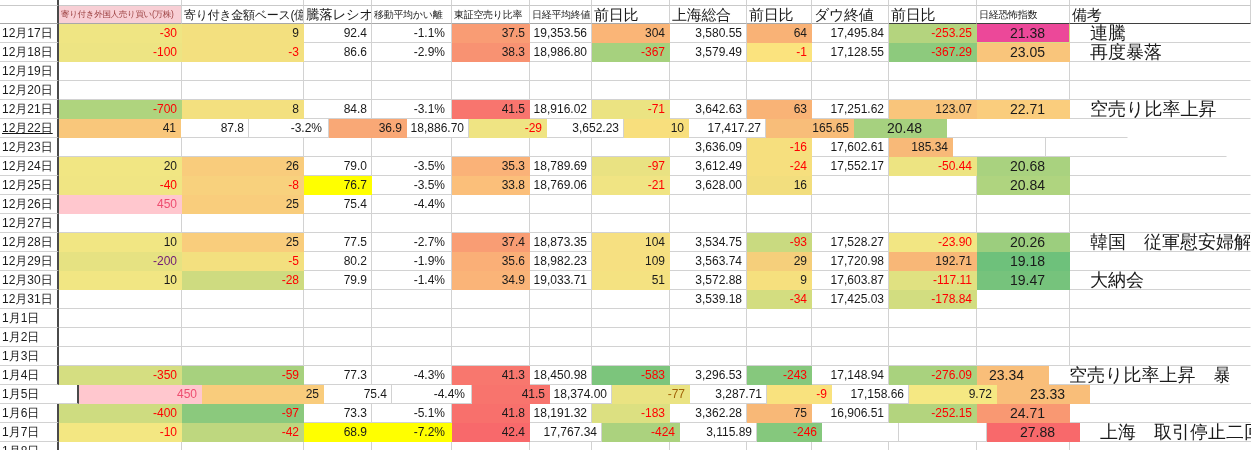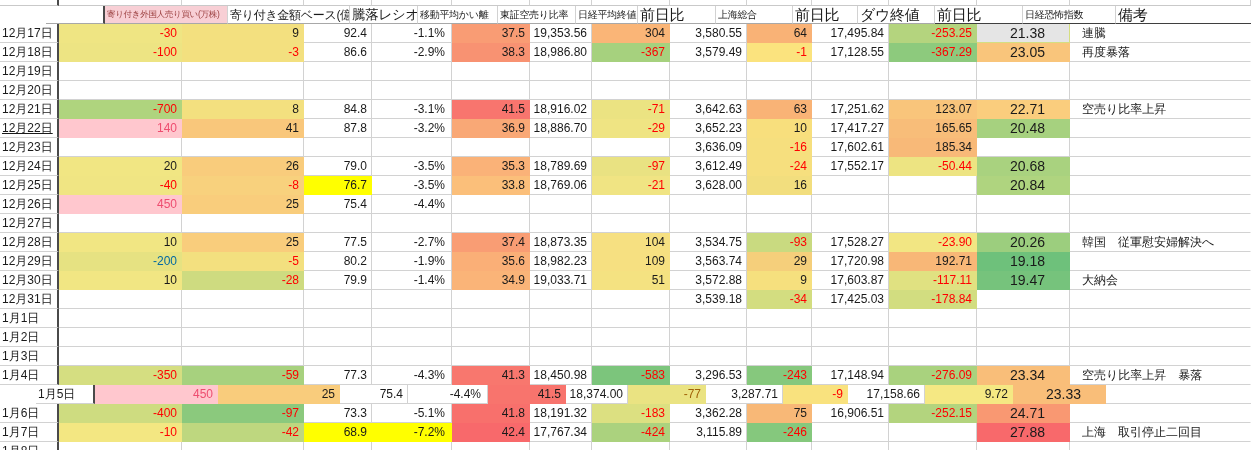--- a/index.html
+++ b/index.html
@@ -7,21 +7,21 @@
     position:relative;
     width:1251px;height:450px;
     overflow:hidden;
     background:#ffffff;
     font-family:"Liberation Sans","DejaVu Sans",sans-serif;
     color:#1a1a1a;
     cursor:cell;
   }
   .row{display:flex;height:19px;}
   .row.sliver{height:6px;}
-  .row.header{height:18px;padding-left:46px;}
+  .row.header{height:18px;}
   .cell{
     box-sizing:border-box;
     height:100%;
     flex:0 0 auto;
     border-right:1px solid #D2D2D2;
     border-bottom:1px solid #D2D2D2;
     overflow:hidden;
     white-space:nowrap;
     display:flex;
     align-items:center;
@@ -29,21 +29,21 @@
     line-height:1;
   }
   .cell.datecol{
     border-right:2px solid #4a4a4a;
     padding-left:2px;
     justify-content:flex-start;
   }
   .cell.num{justify-content:flex-end;padding-right:4px;}
   .cell.pct{justify-content:flex-end;padding-right:6px;}
   .cell.vix{justify-content:flex-end;padding-right:24px;font-size:14px;}
-  .cell.note{justify-content:flex-start;padding-left:12px;font-size:12px;border-right-color:transparent;}
+  .cell.note{justify-content:flex-start;padding-left:20px;font-size:18px;border-right-color:transparent;}
   .row.header .cell{border-bottom:1px solid #A8A8A8;}
   .row.header .cell.darkline{border-bottom:1px solid #3f3f3f;}
   .row.header .cell{padding-left:2px;justify-content:flex-start;letter-spacing:-0.3px;}
   .row.sliver .cell{border-bottom:1px solid #C9C9C9;}
 </style>
 </head>
 <body>
 
 <div class="sheet">
   <div class="row sliver">
@@ -64,42 +64,42 @@
     </div>
   <div class="row header">
       <div class="cell datecol" style="width: 59px; font-size: 12px;"></div>
       <div class="cell" style="width: 123px; font-size: 8.5px; background: rgb(248, 207, 213); color: rgb(156, 65, 65);">寄り付き外国人売り買い(万株)</div>
       <div class="cell" style="width: 122px; font-size: 12px;">寄り付き金額ベース(億)</div>
       <div class="cell" style="width: 68px; font-size: 13.5px;">騰落レシオ</div>
       <div class="cell" style="width: 80px; font-size: 10px;">移動平均かい離</div>
       <div class="cell" style="width: 78px; font-size: 10px;">東証空売り比率</div>
       <div class="cell" style="width: 62px; font-size: 10px;">日経平均終値</div>
       <div class="cell" style="width: 78px; font-size: 15px;">前日比</div>
-      <div class="cell" style="width: 77px; font-size: 10px;">上海総合</div>
+      <div class="cell" style="width: 77px; font-size: 15px;">上海総合</div>
       <div class="cell" style="width: 65px; font-size: 15px;">前日比</div>
       <div class="cell" style="width: 77px; font-size: 15px;">ダウ終値</div>
       <div class="cell darkline" style="width: 88px; font-size: 15px;">前日比</div>
       <div class="cell darkline" style="width: 93px; font-size: 10px;">日経恐怖指数</div>
       <div class="cell darkline" style="width: 181px; font-size: 15px;">備考</div>
     </div>
   <div>
       <div class="row">
         <div class="cell datecol" style="width: 59px;">12月17日</div>
         <div class="cell num" style="width: 123px; background: rgb(239, 229, 131); border-right-color: rgb(239, 229, 131); border-bottom-color: rgb(239, 229, 131); color: rgb(255, 0, 0);">-30</div>
         <div class="cell num" style="width: 122px; background: rgb(243, 224, 127); border-right-color: rgb(243, 224, 127); border-bottom-color: rgb(243, 224, 127);">9</div>
         <div class="cell num" style="width: 68px;">92.4</div>
         <div class="cell pct" style="width: 80px;">-1.1%</div>
         <div class="cell num" style="width: 78px; background: rgb(249, 156, 116); border-right-color: rgb(249, 156, 116); border-bottom-color: rgb(249, 156, 116);">37.5</div>
         <div class="cell num" style="width: 62px;">19,353.56</div>
         <div class="cell num" style="width: 78px; background: rgb(250, 181, 119); border-right-color: rgb(250, 181, 119); border-bottom-color: rgb(250, 181, 119);">304</div>
         <div class="cell num" style="width: 77px;">3,580.55</div>
         <div class="cell num" style="width: 65px; background: rgb(249, 178, 118); border-right-color: rgb(249, 178, 118); border-bottom-color: rgb(249, 178, 118);">64</div>
         <div class="cell num" style="width: 77px;">17,495.84</div>
         <div class="cell num" style="width: 88px; background: rgb(180, 212, 126); border-right-color: rgb(180, 212, 126); border-bottom-color: rgb(180, 212, 126); color: rgb(255, 0, 0); padding-left: 37px;">-253.25</div>
-        <div class="cell vix" style="width: 93px; background: #e5e5e5; border-right-color: rgb(213, 222, 129); border-bottom-color: rgb(213, 222, 129);">21.38</div>
+        <div class="cell vix" style="width: 93px; background: #ec4899; border-right-color: rgb(213, 222, 129); border-bottom-color: rgb(213, 222, 129);">21.38</div>
         <div class="cell note" style="width: 181px;">連騰</div>
       </div>
       <div class="row">
         <div class="cell datecol" style="width: 59px;">12月18日</div>
         <div class="cell num" style="width: 123px; background: rgb(237, 228, 131); border-right-color: rgb(237, 228, 131); border-bottom-color: rgb(237, 228, 131); color: rgb(255, 0, 0);">-100</div>
         <div class="cell num" style="width: 122px; background: rgb(243, 224, 127); border-right-color: rgb(243, 224, 127); border-bottom-color: rgb(243, 224, 127); color: rgb(255, 0, 0);">-3</div>
         <div class="cell num" style="width: 68px;">86.6</div>
         <div class="cell pct" style="width: 80px;">-2.9%</div>
         <div class="cell num" style="width: 78px; background: rgb(248, 146, 114); border-right-color: rgb(248, 146, 114); border-bottom-color: rgb(248, 146, 114);">38.3</div>
         <div class="cell num" style="width: 62px;">18,986.80</div>
@@ -154,21 +154,20 @@
         <div class="cell num" style="width: 78px; background: rgb(235, 227, 130); border-right-color: rgb(235, 227, 130); border-bottom-color: rgb(235, 227, 130); color: rgb(255, 0, 0);">-71</div>
         <div class="cell num" style="width: 77px;">3,642.63</div>
         <div class="cell num" style="width: 65px; background: rgb(249, 179, 118); border-right-color: rgb(249, 179, 118); border-bottom-color: rgb(249, 179, 118);">63</div>
         <div class="cell num" style="width: 77px;">17,251.62</div>
         <div class="cell num" style="width: 88px; background: rgb(249, 197, 123); border-right-color: rgb(249, 197, 123); border-bottom-color: rgb(249, 197, 123);">123.07</div>
         <div class="cell vix" style="width: 93px; background: rgb(250, 205, 125); border-right-color: rgb(250, 205, 125); border-bottom-color: rgb(250, 205, 125);">22.71</div>
         <div class="cell note" style="width: 181px;">空売り比率上昇</div>
       </div>
       <div class="row">
         <div class="cell datecol" style="width: 59px; text-decoration: underline;">12月22日</div>
-        <div class="cell num" style="width: 123px; background: rgb(255, 199, 206); border-right-color: rgb(255, 199, 206); border-bottom-color: rgb(255, 199, 206); color: rgb(238, 77, 112);">140</div>
         <div class="cell num" style="width: 122px; background: rgb(249, 199, 123); border-right-color: rgb(249, 199, 123); border-bottom-color: rgb(249, 199, 123);">41</div>
         <div class="cell num" style="width: 68px;">87.8</div>
         <div class="cell pct" style="width: 80px;">-3.2%</div>
         <div class="cell num" style="width: 78px; background: rgb(249, 168, 118); border-right-color: rgb(249, 168, 118); border-bottom-color: rgb(249, 168, 118);">36.9</div>
         <div class="cell num" style="width: 62px;">18,886.70</div>
         <div class="cell num" style="width: 78px; background: rgb(239, 228, 131); border-right-color: rgb(239, 228, 131); border-bottom-color: rgb(239, 228, 131); color: rgb(255, 0, 0);">-29</div>
         <div class="cell num" style="width: 77px;">3,652.23</div>
         <div class="cell num" style="width: 65px; background: rgb(248, 223, 125); border-right-color: rgb(248, 223, 125); border-bottom-color: rgb(248, 223, 125);">10</div>
         <div class="cell num" style="width: 77px;">17,417.27</div>
         <div class="cell num" style="width: 88px; background: rgb(248, 189, 121); border-right-color: rgb(248, 189, 121); border-bottom-color: rgb(248, 189, 121);">165.65</div>
@@ -180,21 +179,21 @@
         <div class="cell num" style="width: 123px;"></div>
         <div class="cell num" style="width: 122px;"></div>
         <div class="cell num" style="width: 68px;"></div>
         <div class="cell pct" style="width: 80px;"></div>
         <div class="cell num" style="width: 78px;"></div>
         <div class="cell num" style="width: 62px;"></div>
         <div class="cell num" style="width: 78px;"></div>
         <div class="cell num" style="width: 77px;">3,636.09</div>
         <div class="cell num" style="width: 65px; background: rgb(246, 223, 126); border-right-color: rgb(246, 223, 126); border-bottom-color: rgb(246, 223, 126); color: rgb(255, 0, 0);">-16</div>
         <div class="cell num" style="width: 77px;">17,602.61</div>
-        <div class="cell num" style="width: 88px; background: rgb(248, 185, 120); border-right-color: rgb(248, 185, 120); border-bottom-color: rgb(248, 185, 120);">185.34</div>
+        <div class="cell num" style="width: 64px; background: rgb(248, 185, 120); border-right-color: rgb(248, 185, 120); border-bottom-color: rgb(248, 185, 120);">185.34</div>
         <div class="cell vix" style="width: 93px;"></div>
         <div class="cell note" style="width: 181px;"></div>
       </div>
       <div class="row">
         <div class="cell datecol" style="width: 59px;">12月24日</div>
         <div class="cell num" style="width: 123px; background: rgb(241, 230, 131); border-right-color: rgb(241, 230, 131); border-bottom-color: rgb(241, 230, 131);">20</div>
         <div class="cell num" style="width: 122px; background: rgb(249, 204, 124); border-right-color: rgb(249, 204, 124); border-bottom-color: rgb(249, 204, 124);">26</div>
         <div class="cell num" style="width: 68px;">79.0</div>
         <div class="cell pct" style="width: 80px;">-3.5%</div>
         <div class="cell num" style="width: 78px; background: rgb(250, 178, 120); border-right-color: rgb(250, 178, 120); border-bottom-color: rgb(250, 178, 120);">35.3</div>
@@ -266,21 +265,21 @@
         <div class="cell num" style="width: 78px; background: rgb(246, 224, 129); border-right-color: rgb(246, 224, 129); border-bottom-color: rgb(246, 224, 129);">104</div>
         <div class="cell num" style="width: 77px;">3,534.75</div>
         <div class="cell num" style="width: 65px; background: rgb(201, 218, 128); border-right-color: rgb(201, 218, 128); border-bottom-color: rgb(201, 218, 128); color: rgb(255, 0, 0);">-93</div>
         <div class="cell num" style="width: 77px;">17,528.27</div>
         <div class="cell num" style="width: 88px; background: rgb(242, 230, 131); border-right-color: rgb(242, 230, 131); border-bottom-color: rgb(242, 230, 131); color: rgb(255, 0, 0);">-23.90</div>
         <div class="cell vix" style="width: 93px; background: rgb(156, 206, 126); border-right-color: rgb(156, 206, 126); border-bottom-color: rgb(156, 206, 126);">20.26</div>
         <div class="cell note" style="width: 181px;">韓国　従軍慰安婦解決へ</div>
       </div>
       <div class="row">
         <div class="cell datecol" style="width: 59px;">12月29日</div>
-        <div class="cell num" style="width: 123px; background: rgb(230, 226, 130); border-right-color: rgb(230, 226, 130); border-bottom-color: rgb(230, 226, 130); color: #0369a1;">-200</div>
+        <div class="cell num" style="width: 123px; background: rgb(230, 226, 130); border-right-color: rgb(230, 226, 130); border-bottom-color: rgb(230, 226, 130); color: #701a75;">-200</div>
         <div class="cell num" style="width: 122px; background: rgb(243, 224, 127); border-right-color: rgb(243, 224, 127); border-bottom-color: rgb(243, 224, 127); color: rgb(255, 0, 0);">-5</div>
         <div class="cell num" style="width: 68px;">80.2</div>
         <div class="cell pct" style="width: 80px;">-1.9%</div>
         <div class="cell num" style="width: 78px; background: rgb(250, 175, 119); border-right-color: rgb(250, 175, 119); border-bottom-color: rgb(250, 175, 119);">35.6</div>
         <div class="cell num" style="width: 62px;">18,982.23</div>
         <div class="cell num" style="width: 78px; background: rgb(246, 224, 129); border-right-color: rgb(246, 224, 129); border-bottom-color: rgb(246, 224, 129);">109</div>
         <div class="cell num" style="width: 77px;">3,563.74</div>
         <div class="cell num" style="width: 65px; background: rgb(245, 207, 123); border-right-color: rgb(245, 207, 123); border-bottom-color: rgb(245, 207, 123);">29</div>
         <div class="cell num" style="width: 77px;">17,720.98</div>
         <div class="cell num" style="width: 88px; background: rgb(248, 183, 119); border-right-color: rgb(248, 183, 119); border-bottom-color: rgb(248, 183, 119);">192.71</div>
@@ -373,25 +372,25 @@
         <div class="cell num" style="width: 122px; background: rgb(167, 209, 126); border-right-color: rgb(167, 209, 126); border-bottom-color: rgb(167, 209, 126); color: rgb(255, 0, 0);">-59</div>
         <div class="cell num" style="width: 68px;">77.3</div>
         <div class="cell pct" style="width: 80px;">-4.3%</div>
         <div class="cell num" style="width: 78px; background: rgb(248, 119, 110); border-right-color: rgb(248, 119, 110); border-bottom-color: rgb(248, 119, 110);">41.3</div>
         <div class="cell num" style="width: 62px;">18,450.98</div>
         <div class="cell num" style="width: 78px; background: rgb(124, 197, 124); border-right-color: rgb(124, 197, 124); border-bottom-color: rgb(124, 197, 124); color: rgb(255, 0, 0);">-583</div>
         <div class="cell num" style="width: 77px;">3,296.53</div>
         <div class="cell num" style="width: 65px; background: rgb(134, 200, 125); border-right-color: rgb(134, 200, 125); border-bottom-color: rgb(134, 200, 125); color: rgb(255, 0, 0);">-243</div>
         <div class="cell num" style="width: 77px;">17,148.94</div>
         <div class="cell num" style="width: 88px; background: rgb(169, 210, 126); border-right-color: rgb(169, 210, 126); border-bottom-color: rgb(169, 210, 126); color: rgb(255, 0, 0);">-276.09</div>
-        <div class="cell vix" style="width: 93px; background: rgb(249, 190, 121); border-right-color: rgb(249, 190, 121); border-bottom-color: rgb(249, 190, 121);">23.34</div>
+        <div class="cell vix" style="width: 72px; background: rgb(249, 190, 121); border-right-color: rgb(249, 190, 121); border-bottom-color: rgb(249, 190, 121);">23.34</div>
         <div class="cell note" style="width: 181px;">空売り比率上昇　暴落</div>
       </div>
       <div class="row">
-        <div class="cell datecol" style="width: 59px; margin-left: 36px;">1月5日</div>
+        <div class="cell datecol" style="width: 79px;">1月5日</div>
         <div class="cell num" style="width: 123px; background: rgb(255, 199, 206); border-right-color: rgb(255, 199, 206); border-bottom-color: rgb(255, 199, 206); color: rgb(238, 77, 112);">450</div>
         <div class="cell num" style="width: 122px; background: rgb(249, 204, 124); border-right-color: rgb(249, 204, 124); border-bottom-color: rgb(249, 204, 124);">25</div>
         <div class="cell num" style="width: 68px;">75.4</div>
         <div class="cell pct" style="width: 80px;">-4.4%</div>
         <div class="cell num" style="width: 78px; background: rgb(248, 116, 109); border-right-color: rgb(248, 116, 109); border-bottom-color: rgb(248, 116, 109);">41.5</div>
         <div class="cell num" style="width: 62px;">18,374.00</div>
         <div class="cell num" style="width: 78px; background: rgb(234, 227, 130); border-right-color: rgb(234, 227, 130); border-bottom-color: rgb(234, 227, 130); color: #a16207;">-77</div>
         <div class="cell num" style="width: 77px;">3,287.71</div>
         <div class="cell num" style="width: 65px; background: rgb(249, 226, 126); border-right-color: rgb(249, 226, 126); border-bottom-color: rgb(249, 226, 126); color: rgb(255, 0, 0);">-9</div>
         <div class="cell num" style="width: 77px;">17,158.66</div>
@@ -415,21 +414,21 @@
         <div class="cell vix" style="width: 93px; background: rgb(249, 152, 114); border-right-color: rgb(249, 152, 114); border-bottom-color: rgb(249, 152, 114);">24.71</div>
         <div class="cell note" style="width: 181px;"></div>
       </div>
       <div class="row">
         <div class="cell datecol" style="width: 59px;">1月7日</div>
         <div class="cell num" style="width: 123px; background: rgb(243, 231, 130); border-right-color: rgb(243, 231, 130); border-bottom-color: rgb(243, 231, 130); color: rgb(255, 0, 0);">-10</div>
         <div class="cell num" style="width: 122px; background: rgb(190, 215, 127); border-right-color: rgb(190, 215, 127); border-bottom-color: rgb(190, 215, 127); color: rgb(255, 0, 0);">-42</div>
         <div class="cell num" style="width: 68px; background: rgb(255, 255, 0); border-right-color: rgb(255, 255, 0); border-bottom-color: rgb(255, 255, 0);">68.9</div>
         <div class="cell pct" style="width: 80px; background: rgb(255, 255, 0); border-right-color: rgb(255, 255, 0); border-bottom-color: rgb(255, 255, 0);">-7.2%</div>
         <div class="cell num" style="width: 78px; background: rgb(248, 105, 107); border-right-color: rgb(248, 105, 107); border-bottom-color: rgb(248, 105, 107);">42.4</div>
-        <div class="cell num" style="width: 62px;">17,767.34</div>
+        <div class="cell num" style="width: 72px;">17,767.34</div>
         <div class="cell num" style="width: 78px; background: rgb(171, 210, 126); border-right-color: rgb(171, 210, 126); border-bottom-color: rgb(171, 210, 126); color: rgb(255, 0, 0); text-align: right;">-424</div>
         <div class="cell num" style="width: 77px;">3,115.89</div>
         <div class="cell num" style="width: 65px; background: rgb(133, 200, 125); border-right-color: rgb(133, 200, 125); border-bottom-color: rgb(133, 200, 125); color: rgb(255, 0, 0);">-246</div>
         <div class="cell num" style="width: 77px;"></div>
         <div class="cell num" style="width: 88px;"></div>
         <div class="cell vix" style="width: 93px; background: rgb(248, 105, 107); border-right-color: rgb(248, 105, 107); border-bottom-color: rgb(248, 105, 107);">27.88</div>
         <div class="cell note" style="width: 181px;">上海　取引停止二回目</div>
       </div>
       <div class="row">
         <div class="cell datecol" style="width: 59px;">1月8日</div>

